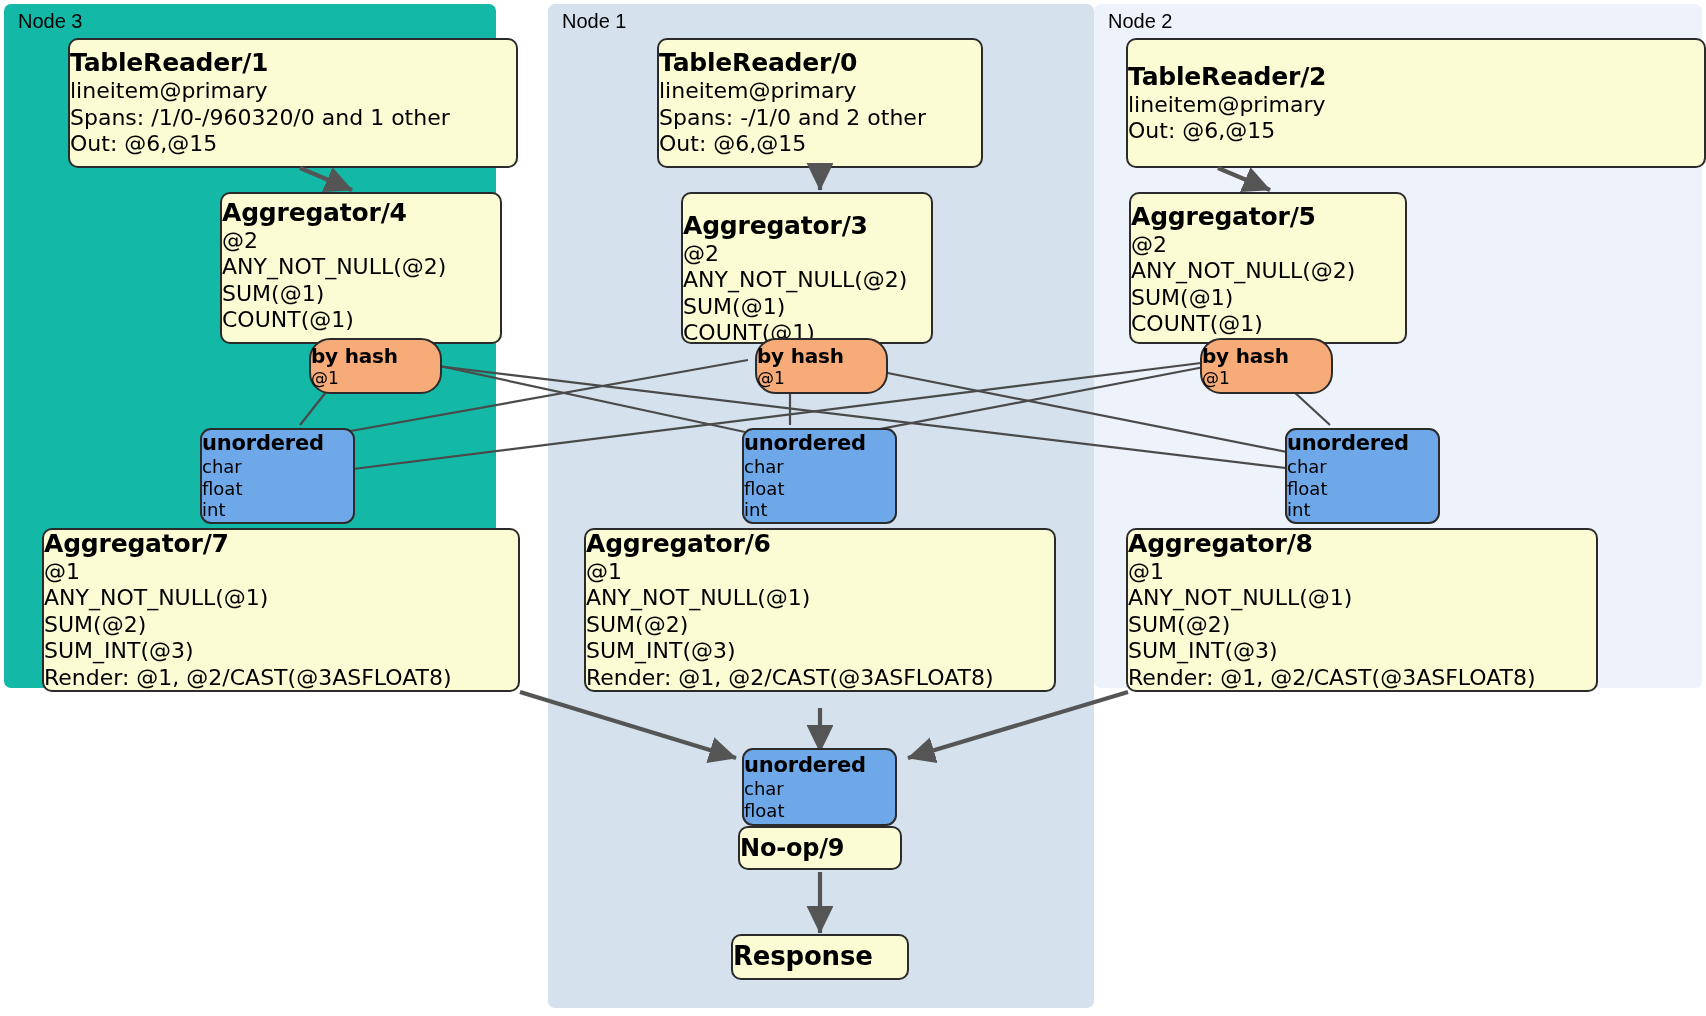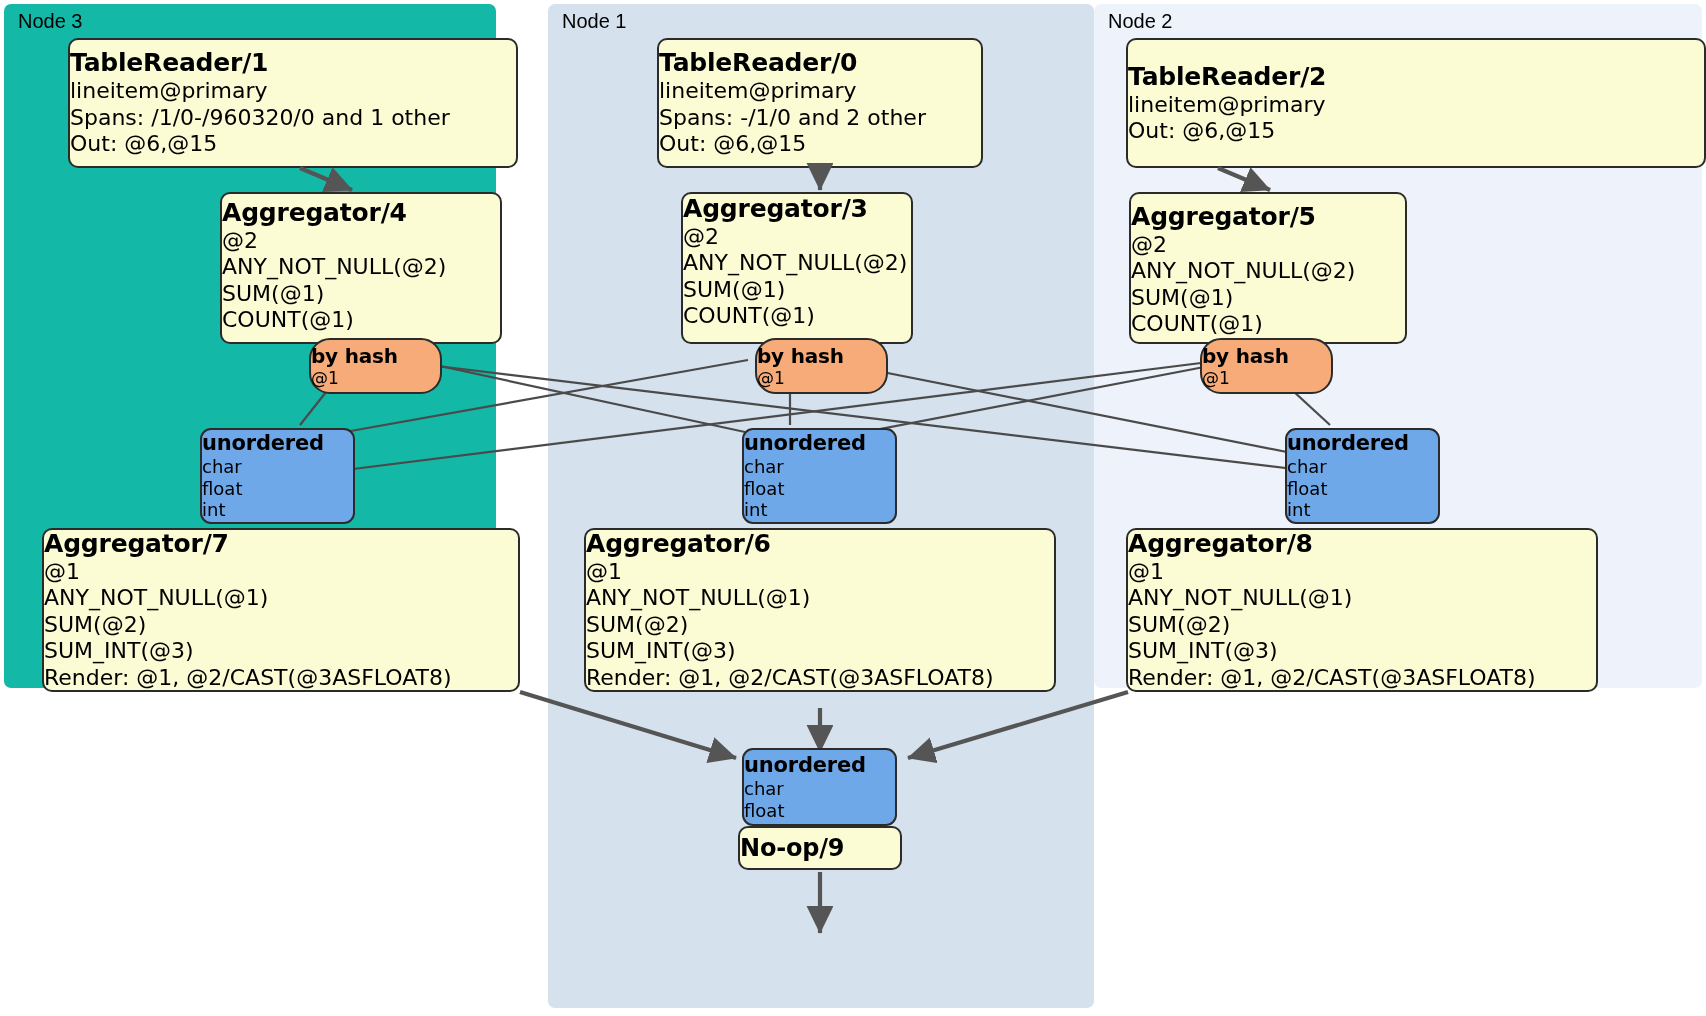--- a/index.html
+++ b/index.html
@@ -165,21 +165,21 @@
   </div>
 
   <div class="box proc layer-proc" style="left:220px; top:192px; width:282px; height:152px; justify-content:flex-start; padding-top:4px;">
     <div class="ttl">Aggregator/4</div>
     <div class="ln">@2</div>
     <div class="ln">ANY_NOT_NULL(@2)</div>
     <div class="ln">SUM(@1)</div>
     <div class="ln">COUNT(@1)</div>
   </div>
 
-  <div class="box proc layer-proc" style="left:681px; top:192px; width:232px; height:152px; justify-content:flex-start; padding-top:0;">
+  <div class="box proc layer-proc" style="left:681px; top:192px; width:252px; height:152px; justify-content:flex-start; padding-top:17px;">
     <div class="ttl">Aggregator/3</div>
     <div class="ln">@2</div>
     <div class="ln">ANY_NOT_NULL(@2)</div>
     <div class="ln">SUM(@1)</div>
     <div class="ln">COUNT(@1)</div>
   </div>
 
   <div class="box proc layer-proc" style="left:1129px; top:192px; width:278px; height:152px; justify-content:flex-start; padding-top:8px;">
     <div class="ttl">Aggregator/5</div>
     <div class="ln">@2</div>
@@ -254,14 +254,17 @@
   <div class="box stream layer-stream" style="left:742px; top:748px; width:155px; height:78px;">
     <div class="ttl">unordered</div>
     <div class="ln">char</div>
     <div class="ln">float</div>
   </div>
 
   <div class="box proc noop layer-top" style="left:738px; top:826px; width:164px; height:44px;">
     <div class="ttl">No-op/9</div>
   </div>
 
+  <div class="box proc resp layer-top" style="left:731px; top:934px; width:178px; height:46px;">
+    <div class="ttl">Response</div>
+  </div>
 
 </div>
 
 </body></html>

